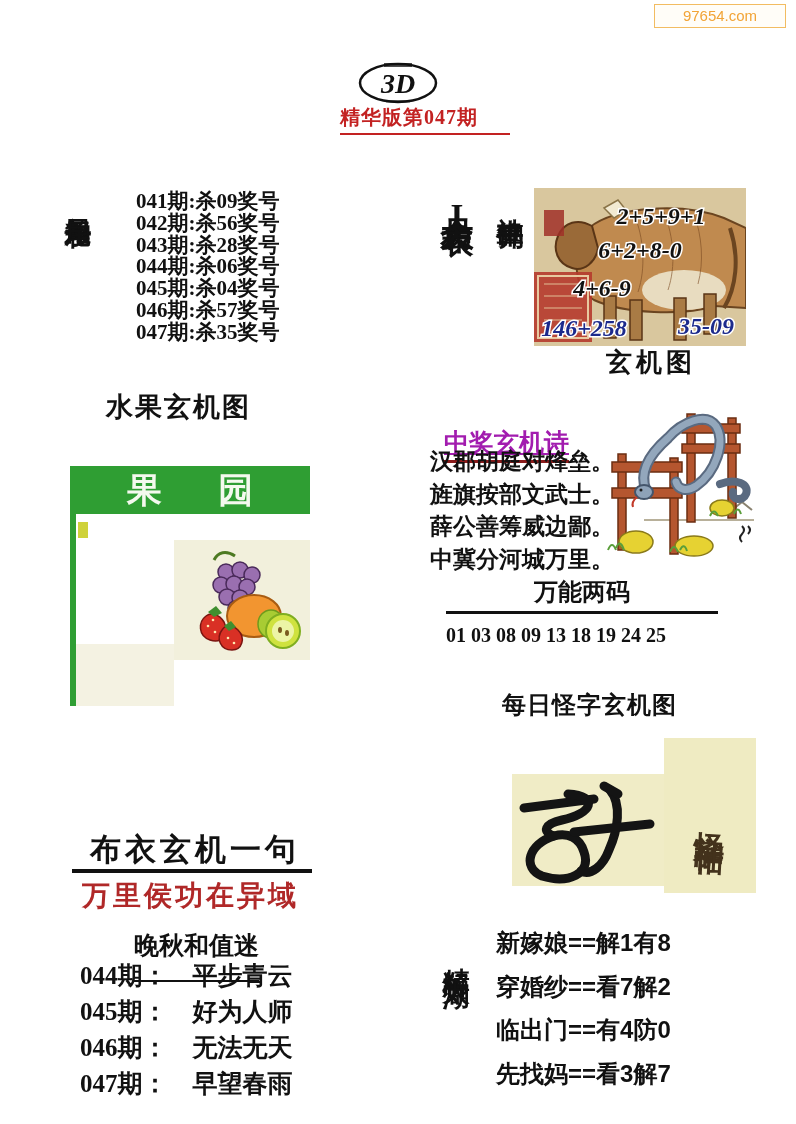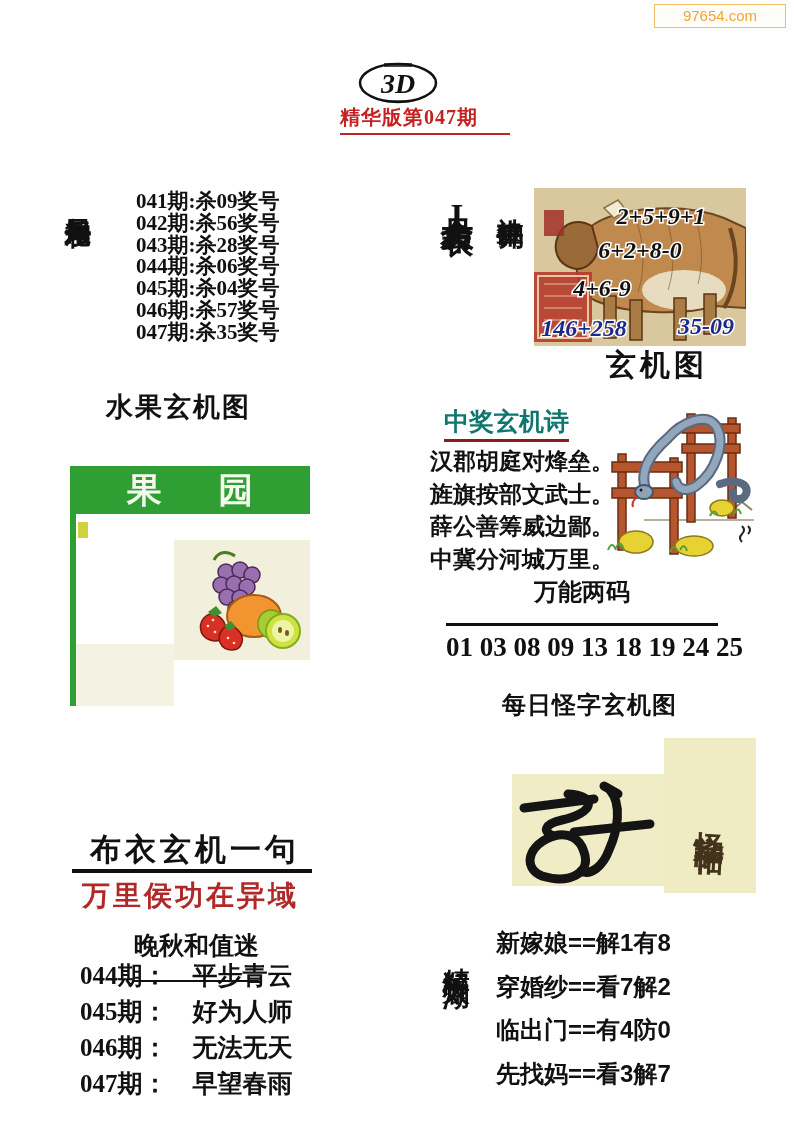--- a/index.html
+++ b/index.html
@@ -36,32 +36,32 @@
   .buyi-heading{left:90px;top:829px;font-size:31px;font-weight:600;letter-spacing:4px;}
   .buyi-underline{left:72px;top:869px;width:240px;height:4px;background:#111;}
   .buyi-slogan{left:82px;top:877px;font-size:28px;font-weight:bold;color:#b02828;letter-spacing:3px;}
 
   .wanqiu-heading{left:134px;top:929px;font-size:25px;font-weight:700;border-bottom:2px solid #111;padding-bottom:18px;}
   .wanqiu-list{left:80px;top:958px;font-size:25px;font-weight:600;line-height:36px;white-space:nowrap;}
 
   .member-title{left:434px;top:190px;font-size:33px;font-weight:600;letter-spacing:2px;}
   .shenniu-title{left:492px;top:196px;font-size:27px;font-weight:600;letter-spacing:2px;}
   .cow-wrap{left:534px;top:188px;width:212px;height:122px;}
-  .xuanjitu-caption{left:606px;top:345px;font-size:30px;font-weight:700;letter-spacing:4px;}
-
-  .poem-heading{left:444px;top:405px;font-size:25px;font-weight:bold;color:#0f766e;
-      border-bottom:3px solid #8b1c1c;padding-bottom:1px;font-family:"Liberation Sans",sans-serif;}
+  .xuanjitu-caption{left:606px;top:345px;font-size:26px;font-weight:700;letter-spacing:4px;}
+
+  .poem-heading{left:444px;top:426px;font-size:25px;font-weight:bold;color:#a21caf;
+      border-bottom:3px solid #8b1c1c;padding-bottom:1px;font-family:"Liberation Sans",sans-serif;text-decoration:underline;}
   .poem-lines{left:430px;top:445px;font-size:23px;font-weight:bold;line-height:32.5px;
       font-family:"Liberation Sans",sans-serif;white-space:nowrap;text-align:right;}
   .snake-wrap{left:584px;top:398px;width:174px;height:160px;}
 
   .twocodes{left:446px;top:576px;width:272px;}
-  .twocodes-heading{text-align:center;font-size:24px;font-weight:700;padding-bottom:15px;
+  .twocodes-heading{text-align:center;font-size:24px;font-weight:700;padding-bottom:3px;
       border-bottom:3px solid #111;}
-  .twocodes-rows{margin-top:4px;text-align:left;font-size:27px;font-weight:700;
+  .twocodes-rows{margin-top:4px;text-align:left;font-size:20px;font-weight:700;
       line-height:34px;white-space:nowrap;}
 
   .strange-heading{left:502px;top:689px;font-size:24px;font-weight:bold;letter-spacing:1px;
       font-family:"Liberation Sans",sans-serif;}
   .strange-block{left:512px;top:738px;width:246px;height:155px;}
   .strange-main{position:absolute;left:0;top:36px;width:152px;height:112px;background:#f0ecc6;}
   .strange-side{position:absolute;left:152px;top:0;width:92px;height:155px;background:#efebc2;
       display:flex;align-items:center;justify-content:center;}
   .strange-side-text{writing-mode:vertical-rl;text-orientation:upright;color:#43321c;
       font-size:30px;font-weight:bold;letter-spacing:4px;transform:rotate(3deg);}

